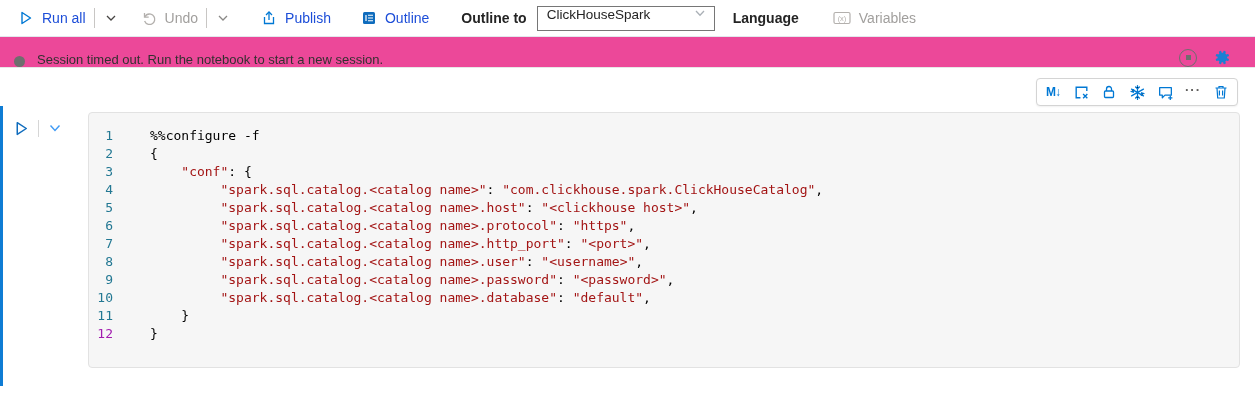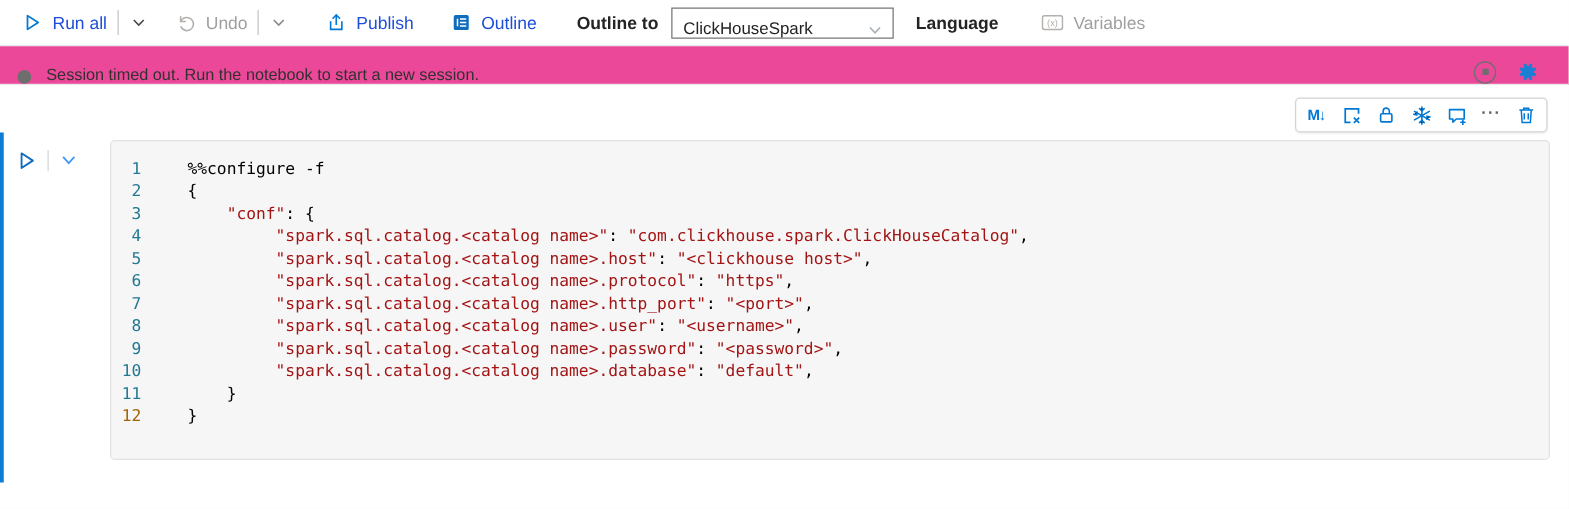--- a/index.html
+++ b/index.html
@@ -17,21 +17,21 @@
   }
   .tb-btn { display:flex; align-items:center; gap:8px; padding:0 6px; height:28px; cursor:pointer; white-space:nowrap; }
   .tb-btn .lbl { color:#1d4ed8; }
   .tb-btn.disabled .lbl { color:#a19f9d; }
   .tb-chevron-btn { padding:0 8px; height:28px; display:flex; align-items:center; cursor:pointer; }
   .tb-divider { width:1px; height:20px; background:#c8c6c4; margin:0 2px; }
   .tb-gap-s { width:10px; } .tb-gap-m { width:18px; } .tb-gap-l { width:26px; }
   .tb-label { font-weight:700; margin-right:10px; white-space:nowrap; }
   .dropdown {
     height:25px; border:1px solid #767676; background:#fff; display:flex;
-    align-items:flex-end; justify-content:space-between; padding:0 8px 0 9px;
+    align-items:flex-start; justify-content:space-between; padding:0 8px 0 9px;
     font-size:13.5px; cursor:pointer; white-space:nowrap;
   }
   .dd-attach { width:178px; } .dd-language { width:96px; }
   .variables-btn { display:flex; align-items:center; gap:8px; color:#a19f9d; cursor:default; padding:0 6px; }
 
   
   .session-bar {
     height:31px; background:#ec4899; border-bottom:1px solid #e7e7e7;
     display:flex; align-items:flex-end; padding:0 24px 0 12px; font-size:13px; color:#323130;
   }
@@ -58,21 +58,21 @@
   .more-glyph { font-size:13px; font-weight:700; color:#5f5e5c; letter-spacing:1px; line-height:1; margin-top:-5px; }
 
   .editor {
     position:absolute; left:88px; top:112px; width:1152px; height:256px;
     background:#f6f6f6; border:1px solid #e2e2e2; border-radius:4px;
     padding-top:14px; font-family:"DejaVu Sans Mono", monospace; font-size:13px;
     line-height:18px; overflow:hidden; cursor:text;
   }
   .code-line { display:flex; white-space:pre; height:18px; }
   .ln { width:24px; flex:none; text-align:right; color:#237893; user-select:none; }
-  .ln.active { color:#a16207; }
+  .ln.active { color:#a21caf; }
   .code-text { margin-left:37px; color:#000; }
   .seg-s { color:#a31515; }
 </style>
 </head>
 <body>
 
 <div class="top-toolbar">
   <div class="tb-btn">
     <span>
       <svg width="16" height="16" viewBox="0 0 16 16">

